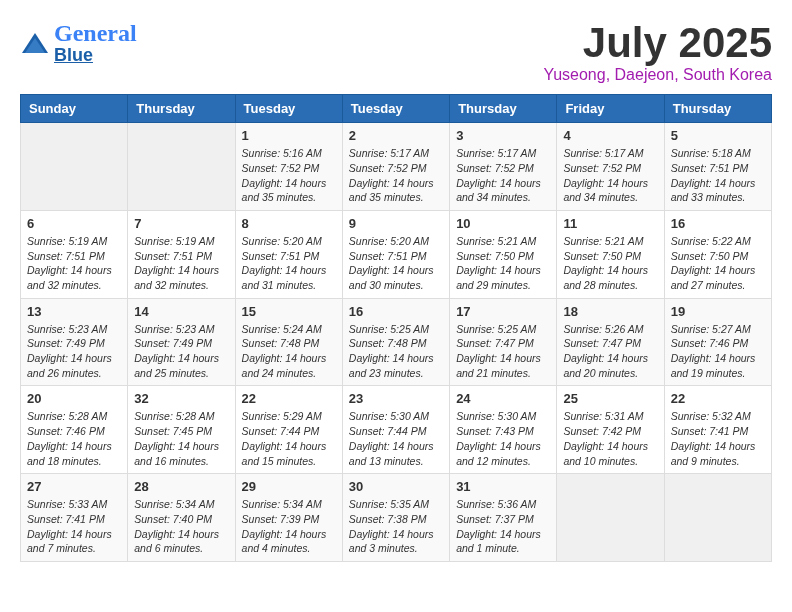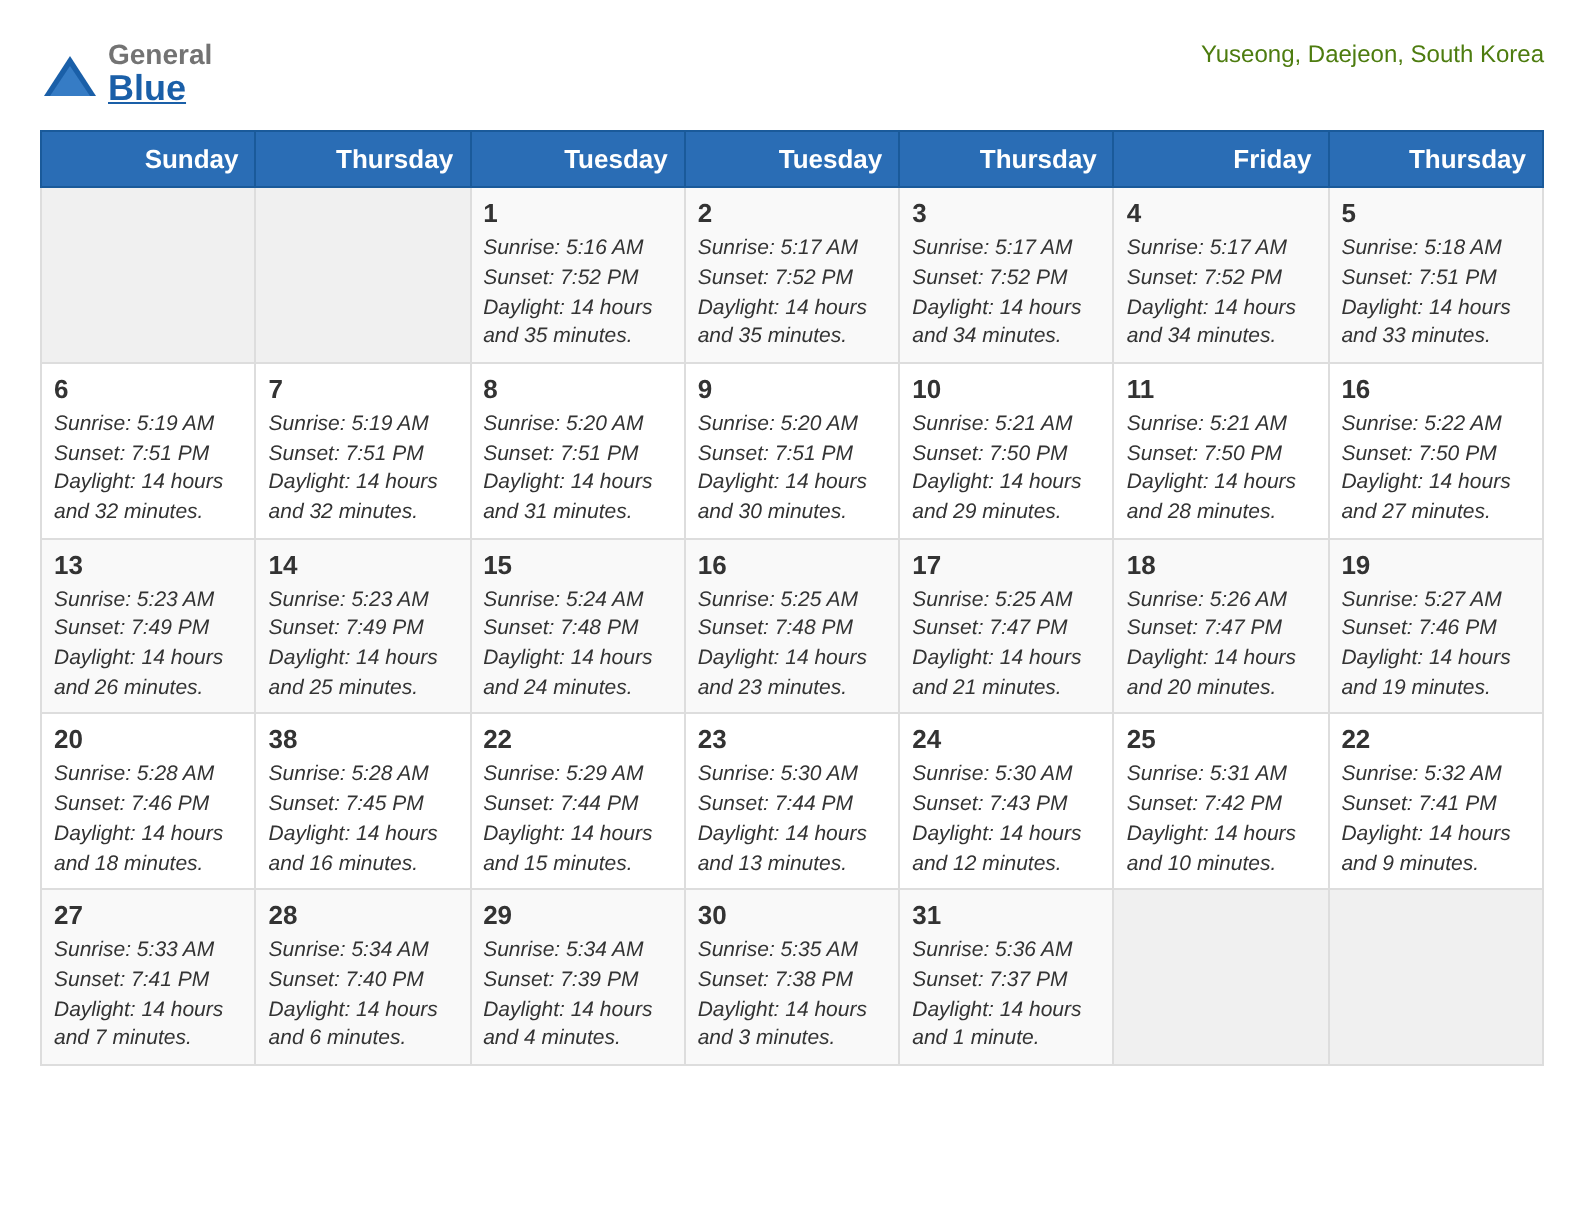--- a/index.html
+++ b/index.html
@@ -19,23 +19,24 @@
     .logo {
       display: flex;
       align-items: center;
     }
     .logo-text {
       display: flex;
       flex-direction: column;
       line-height: 1.1;
     }
     .logo-general {
-      font-size: 14px;
-      font-weight: bold;
-      color: #737373;
+      font-size: 24px;
+      font-weight: bold;
+      color: #3b82f6;
+      font-family: Liberation Serif, serif;
     }
     .logo-blue {
       font-size: 18px;
       font-weight: bold;
       color: #1a5fa8;
       text-decoration: underline;
     }
     .logo-icon {
       width: 30px;
       height: 30px;
@@ -44,33 +45,33 @@
     .title-area {
       text-align: right;
     }
     .main-title {
       font-size: 42px;
       font-weight: bold;
       color: #333;
       line-height: 1.1;
     }
     .subtitle {
-      font-size: 12px;
-      color: #4d7c0f;
+      font-size: 16px;
+      color: #a21caf;
     }
     .calendar {
       width: 100%;
       border-collapse: collapse;
       border: 1px solid #ccc;
     }
     .calendar th {
       background-color: #2a6db5;
       color: white;
       padding: 6px 8px;
-      text-align: right;
+      text-align: left;
       font-size: 13px;
       font-weight: bold;
       border: 1px solid #1a5a9a;
     }
     .calendar td {
       vertical-align: top;
       padding: 5px 6px;
       border: 1px solid #ddd;
       width: calc(100% / 7);
       min-height: 80px;
@@ -108,20 +109,21 @@
     <svg class="logo-icon" viewBox="0 0 30 30" xmlns="http://www.w3.org/2000/svg">
       <polygon points="15,5 28,25 2,25" fill="#1a5fa8"></polygon>
       <polygon points="15,10 25,25 5,25" fill="#4a90d9" opacity="0.6"></polygon>
     </svg>
     <div class="logo-text">
       <span class="logo-general">General</span>
       <span class="logo-blue">Blue</span>
     </div>
   </div>
   <div class="title-area">
+    <div class="main-title">July 2025</div>
     <div class="subtitle">Yuseong, Daejeon, South Korea</div>
   </div>
 </div>
 
 <table class="calendar">
   <thead>
     <tr>
     <th>Sunday</th>
         <th>Thursday</th>
         <th>Tuesday</th>
@@ -215,21 +217,21 @@
           <span class="day-number">19</span>
           <div class="day-info">Sunrise: 5:27 AM<br>Sunset: 7:46 PM<br>Daylight: 14 hours and 19 minutes.</div>
         </td>
       </tr>
       <tr>
         <td>
           <span class="day-number">20</span>
           <div class="day-info">Sunrise: 5:28 AM<br>Sunset: 7:46 PM<br>Daylight: 14 hours and 18 minutes.</div>
         </td>
         <td>
-          <span class="day-number">38</span>
+          <span class="day-number">32</span>
           <div class="day-info">Sunrise: 5:28 AM<br>Sunset: 7:45 PM<br>Daylight: 14 hours and 16 minutes.</div>
         </td>
         <td>
           <span class="day-number">22</span>
           <div class="day-info">Sunrise: 5:29 AM<br>Sunset: 7:44 PM<br>Daylight: 14 hours and 15 minutes.</div>
         </td>
         <td>
           <span class="day-number">23</span>
           <div class="day-info">Sunrise: 5:30 AM<br>Sunset: 7:44 PM<br>Daylight: 14 hours and 13 minutes.</div>
         </td>

